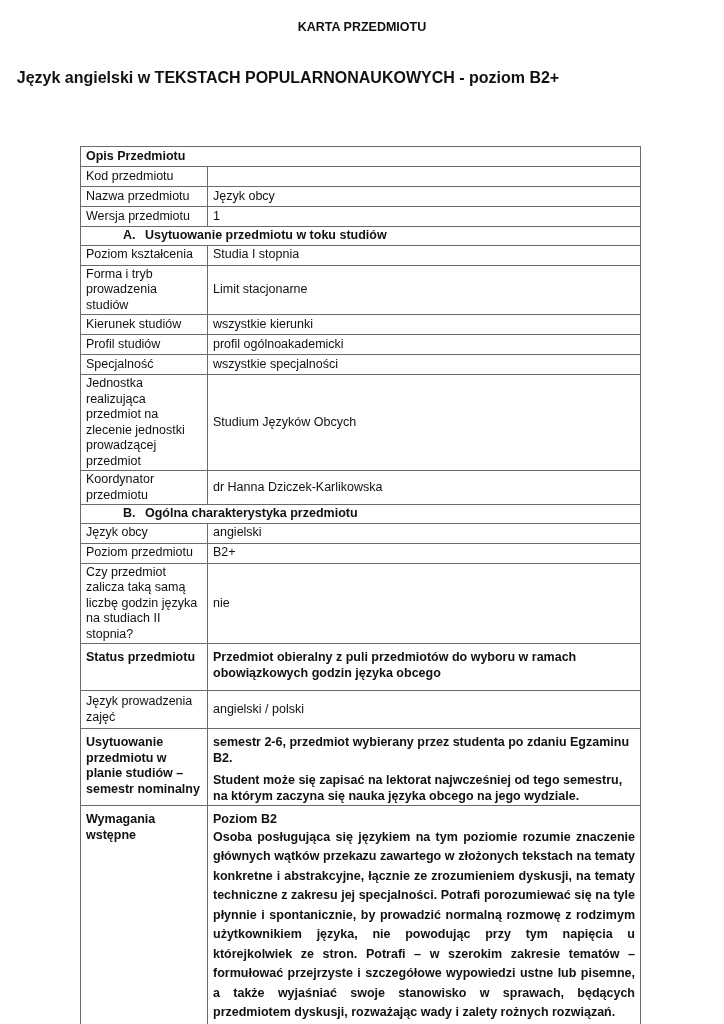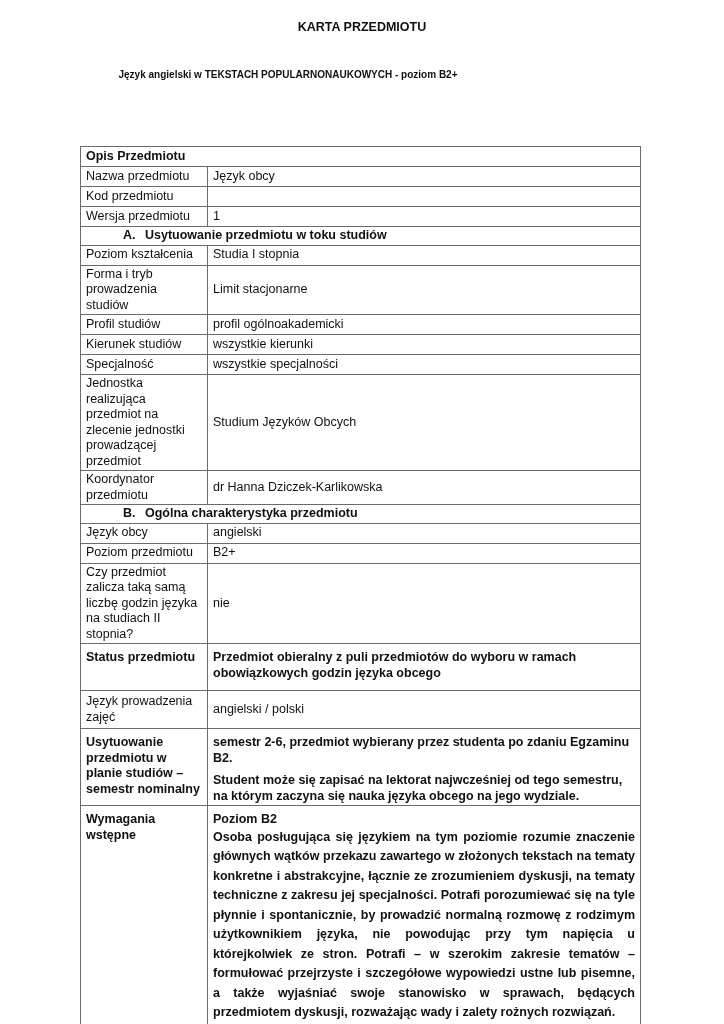--- a/index.html
+++ b/index.html
@@ -6,21 +6,21 @@
   body {
     width: 724px; height: 1024px; position: relative; overflow: hidden;
     font-family: "Liberation Sans", sans-serif; color: #111; font-size: 12.5px;
   }
   .title {
     position: absolute; left: 0; width: 724px; top: 20px;
     text-align: center; font-weight: bold; font-size: 12.5px;
   }
   .subtitle {
     position: absolute; left: 0; width: 576px; top: 69px;
-    text-align: center; font-weight: bold; font-size: 10px;
+    text-align: center; font-weight: bold; font-size: 16px;
   }
   table {
     position: absolute; left: 80px; top: 106px; width: 561px;
     border-collapse: collapse; table-layout: fixed; margin-top: 40px;
   }
   td {
     border: 1px solid #6b6b6b; padding: 1px 5px; vertical-align: middle;
     line-height: 15.5px; font-size: 12.5px;
   }
   col.c1 { width: 127px; }
@@ -41,49 +41,49 @@
 <table>
   <colgroup>
       <col class="c1">
       <col>
     </colgroup>
   <tbody>
       <tr style="height:20px">
     <td colspan="2" class="head">Opis Przedmiotu</td>
   </tr>
   <tr style="height:20px">
+    <td>Kod przedmiotu</td>
+    <td></td>
+  </tr>
+  <tr style="height:20px">
     <td>Nazwa przedmiotu</td>
     <td>Język obcy</td>
-  </tr>
-  <tr style="height:20px">
-    <td>Kod przedmiotu</td>
-    <td></td>
   </tr>
   <tr style="height:20px">
     <td>Wersja przedmiotu</td>
     <td>1</td>
   </tr>
   <tr style="height:17px">
     <td colspan="2" class="section"><span class="letter">A.</span><span>Usytuowanie przedmiotu w toku studiów</span></td>
   </tr>
   <tr style="height:20px">
     <td>Poziom kształcenia</td>
     <td>Studia I stopnia</td>
   </tr>
   <tr style="height:47px">
     <td>Forma i tryb prowadzenia studiów</td>
     <td>Limit stacjonarne</td>
   </tr>
   <tr style="height:20px">
+    <td>Kierunek studiów</td>
+    <td>wszystkie kierunki</td>
+  </tr>
+  <tr style="height:20px">
     <td>Profil studiów</td>
     <td>profil ogólnoakademicki</td>
-  </tr>
-  <tr style="height:20px">
-    <td>Kierunek studiów</td>
-    <td>wszystkie kierunki</td>
   </tr>
   <tr style="height:20px">
     <td>Specjalność</td>
     <td>wszystkie specjalności</td>
   </tr>
   <tr style="height:90px">
     <td>Jednostka realizująca przedmiot na zlecenie jednostki prowadzącej przedmiot</td>
     <td>Studium Języków Obcych</td>
   </tr>
   <tr style="height:32px">

